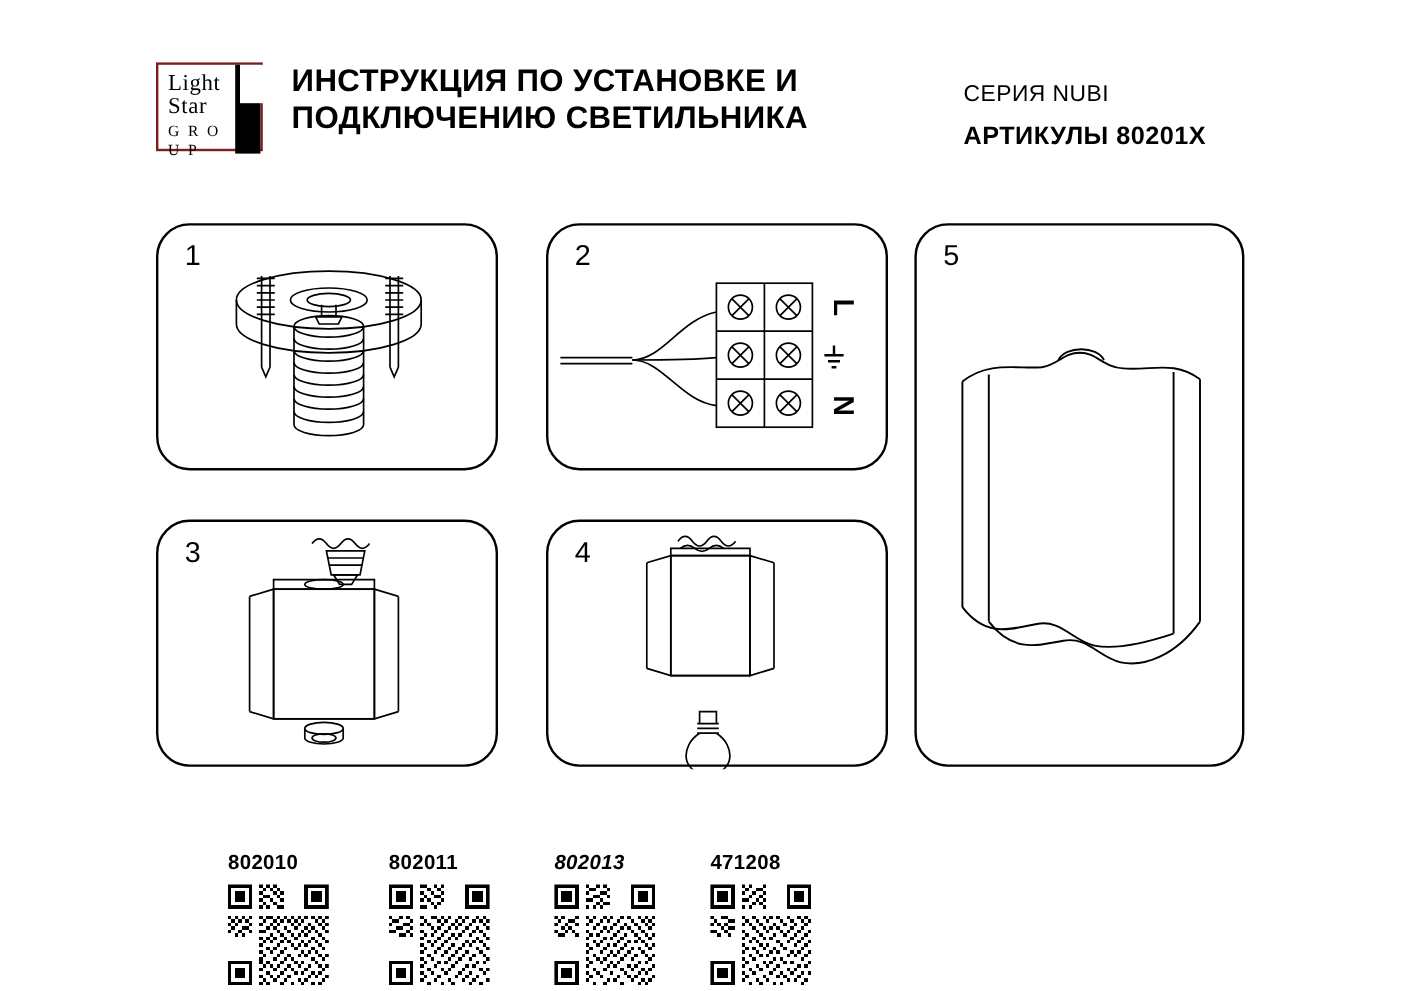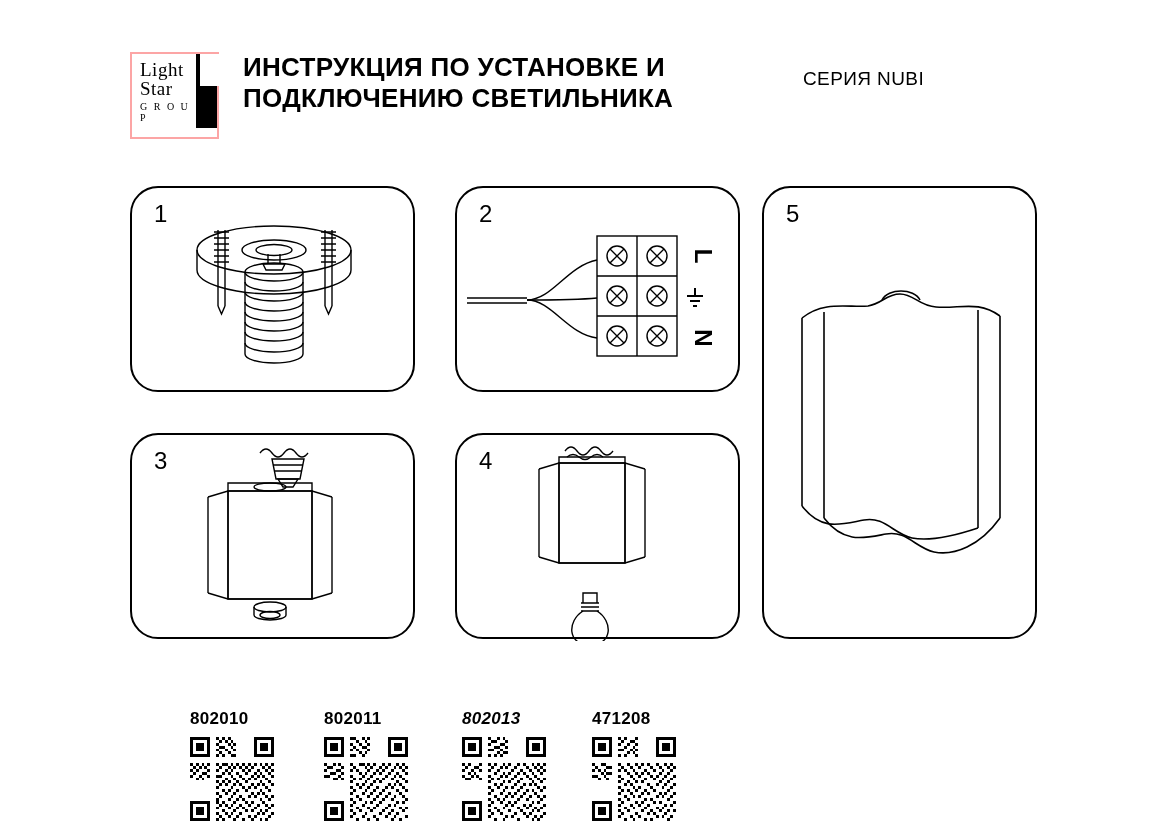--- a/index.html
+++ b/index.html
@@ -21,43 +21,43 @@
     width: 1169px;
     height: 826px;
   }
 
   
   .logo-box {
     position: absolute;
     left: 130px;
     top: 52px;
     width: 89px;
-    height: 87px;
-    border: 2px solid #fca5a5;
+    height: 74px;
+    border: 2px solid #7f1d1d;
     box-sizing: border-box;
     padding-left: 41px;
   }
   .logo-inner {
     position: absolute;
     left: 0; top: 0;
     width: 68px;
     height: 70px;
     padding: 6px 0 0 8px;
     box-sizing: border-box;
   }
   .logo-word {
     font-family: "Liberation Serif", serif;
     font-size: 19px;
     line-height: 19px;
     letter-spacing: 0.5px;
     font-weight: 400;
   }
   .logo-group {
     font-family: "Liberation Serif", serif;
-    font-size: 10px;
+    font-size: 13px;
     letter-spacing: 2px;
     margin-top: 3px;
   }
   .logo-sq {
     position: absolute;
     right: 0;
     top: 0;
     width: 21px;
     height: 74px;
     background: #000;
@@ -144,20 +144,21 @@
     <div class="logo-sq2"></div>
     <div class="logo-inner">
       <div class="logo-word">Light</div>
       <div class="logo-word">Star</div>
       <div class="logo-group">G R O U P</div>
     </div>
   </div>
 
   <div class="title">ИНСТРУКЦИЯ ПО УСТАНОВКЕ И ПОДКЛЮЧЕНИЮ СВЕТИЛЬНИКА</div>
   <div class="series">СЕРИЯ NUBI</div>
+  <div class="articles">АРТИКУЛЫ 80201X</div>
 
   <div class="panel" id="panel1">
     <div class="panel-num">1</div>
     <svg class="art" width="285" height="206" viewBox="0 0 285 206">
       <g fill="none" stroke="#000" stroke-width="1.4">
 
         <ellipse cx="142" cy="62" rx="77" ry="24"></ellipse>
 
         <path d="M65 62 L65 82 A77 24 0 0 0 219 82 L219 62"></path>
 

